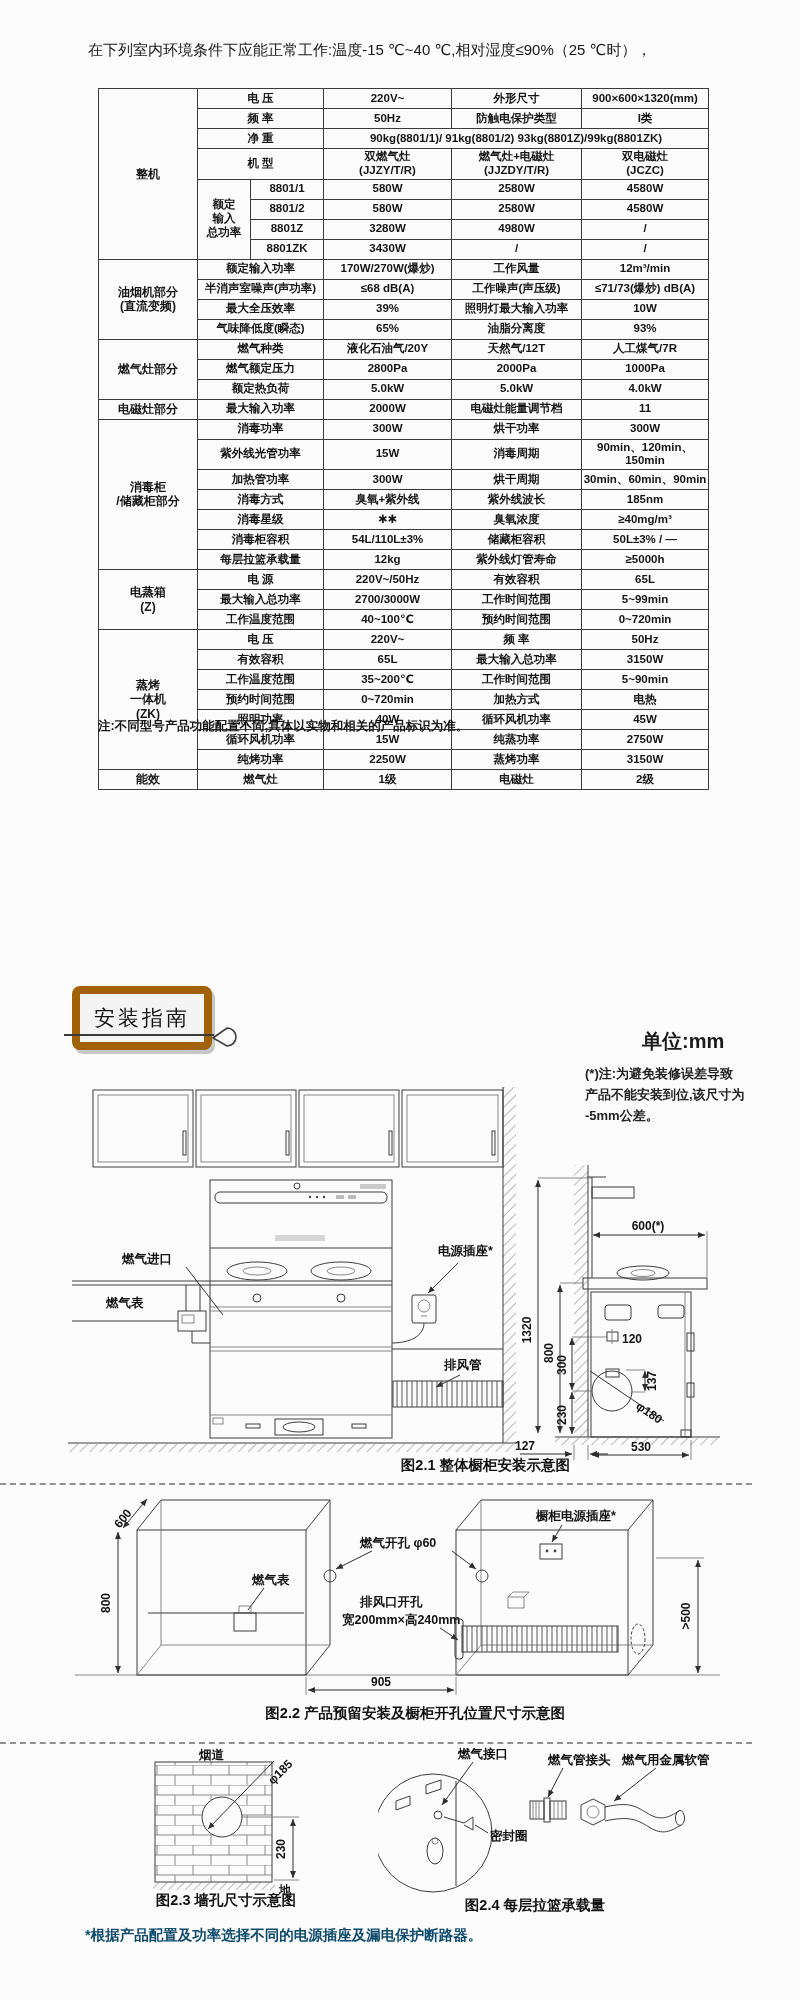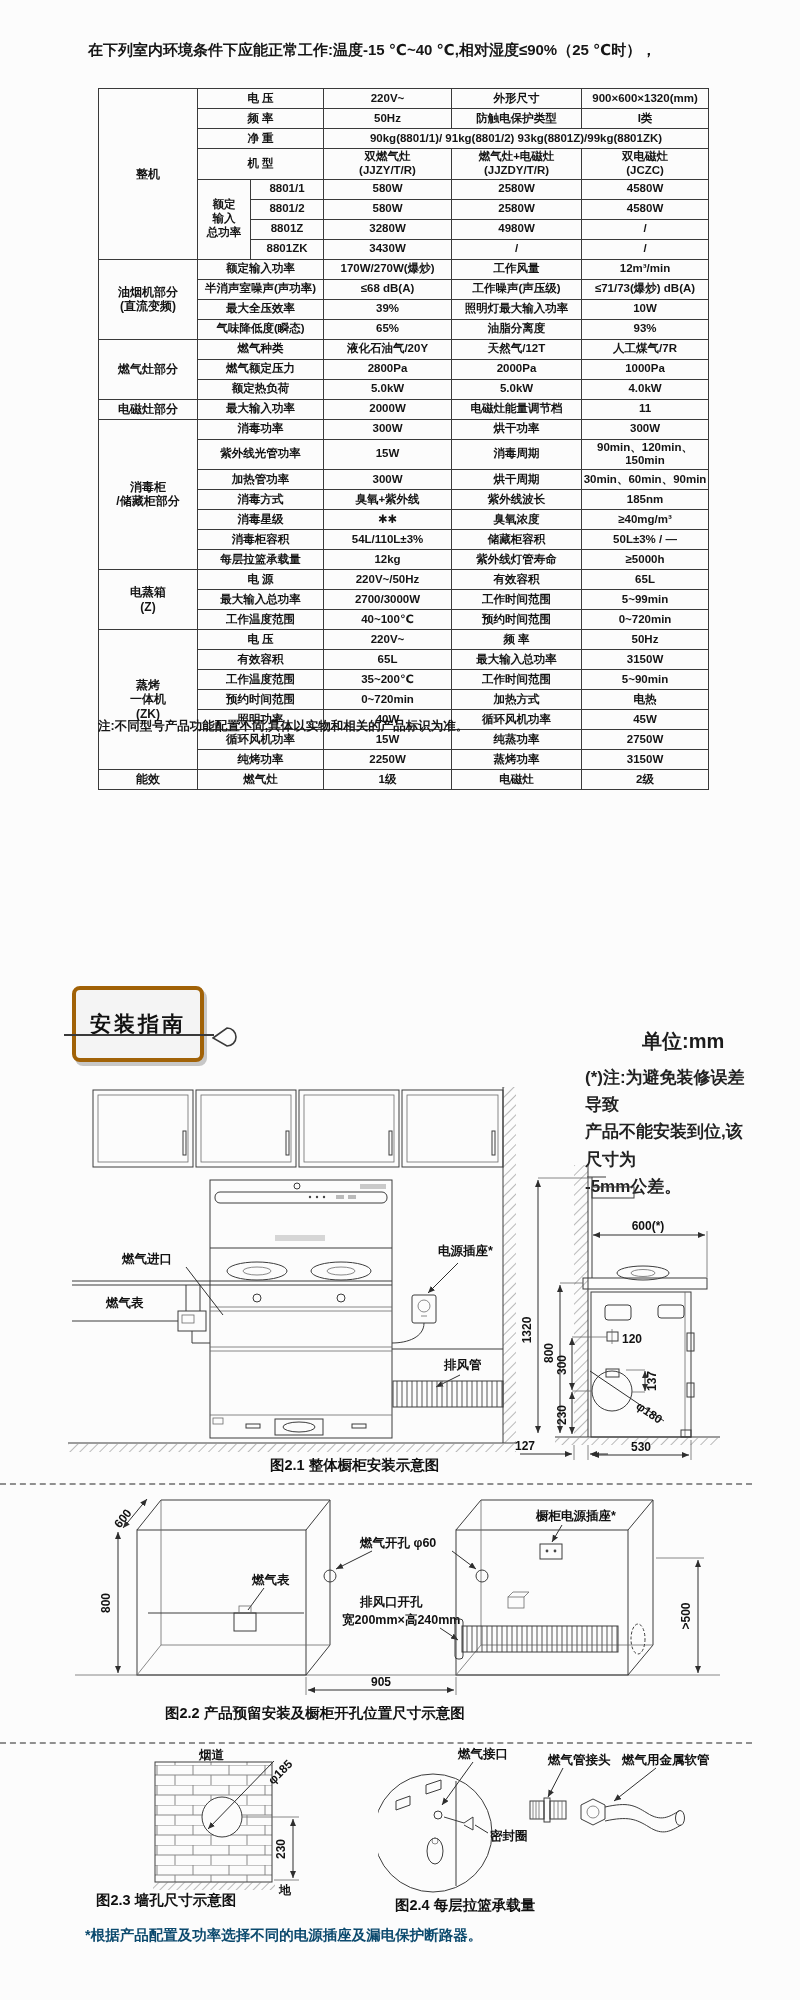--- a/index.html
+++ b/index.html
@@ -1,32 +1,32 @@
 <!DOCTYPE html>
 <html><head>
 <meta charset="utf-8">
 <style>
   html,body{margin:0;padding:0;background:#ffffff;}
   .page{position:relative;width:800px;height:2000px;background:#fcfcfc;
         font-family:"Liberation Sans","DejaVu Sans",sans-serif;color:#1b1b1b;overflow:hidden;}
-  .intro{position:absolute;left:58px;top:38px;width:695px;font-size:15px;font-weight:700;line-height:1.6;color:#161616;}
+  .intro{position:absolute;left:58px;top:38px;width:695px;font-size:15px;font-weight:400;line-height:1.6;color:#161616;}
   .intro .l1{text-indent:2em;}
   table.spec{position:absolute;left:98px;top:88px;width:610px;border-collapse:collapse;table-layout:fixed;background:#fcfcfc;}
   .spec th,.spec td{border:1px solid #3a3a3a;text-align:center;vertical-align:middle;
         font-size:11.5px;font-weight:600;padding:1px 1px;line-height:1.2;white-space:pre-line;height:17px;color:#141414;}
   .spec th{font-size:12px;}
   .tnote{position:absolute;left:98px;top:718px;font-size:12.5px;font-weight:700;color:#161616;text-align:right;}
-  .badge{position:absolute;left:72px;top:986px;border:4px solid #a16207;border-radius:8px;background:#f4f4f4;
-        box-shadow:3px 4px 0 #c7c7c7;padding:20px 14px;font-size:21px;font-weight:700;letter-spacing:3px;color:#111;}
+  .badge{position:absolute;left:72px;top:986px;border:8px solid #a16207;border-radius:8px;background:#f4f4f4;
+        box-shadow:3px 4px 0 #c7c7c7;padding:10px 14px;font-size:21px;font-weight:400;letter-spacing:3px;color:#111;}
   .badge-line{position:absolute;left:64px;top:1034px;width:150px;border-top:2px solid #3a3a3a;}
   .badge-tail{position:absolute;left:212px;top:1022px;}
   .unit{position:absolute;left:642px;top:1028px;font-size:20px;font-weight:700;}
-  .sidenote{position:absolute;left:585px;top:1064px;width:172px;font-size:17px;font-weight:600;line-height:1.6;color:#222;}
+  .sidenote{position:absolute;left:585px;top:1064px;width:172px;font-size:13px;font-weight:600;line-height:1.6;color:#222;}
   .figsvg{position:absolute;}
-  .cap{position:absolute;font-size:14.5px;font-weight:700;text-align:left;color:#111;}
+  .cap{position:absolute;font-size:14.5px;font-weight:700;text-align:right;color:#111;}
   .cap1{left:270px;top:1456px;width:300px;}
   .cap2{left:165px;top:1704px;width:400px;}
   .cap3{left:96px;top:1891px;width:200px;}
   .cap4{left:395px;top:1896px;width:210px;}
   .divider{position:absolute;left:0;width:752px;border-top:2px dashed #909090;}
   .d1{top:1483px;} .d2{top:1742px;}
   .footnote{position:absolute;left:85px;top:1926px;font-size:14.5px;font-weight:700;color:#0c4a6e;}
   svg .ln{stroke:#3c3c3c;stroke-width:1;fill:none;}
   svg .thin{stroke:#6b6b6b;stroke-width:0.8;fill:none;}
   svg .lbl{font-size:12.5px;font-weight:700;fill:#111;font-family:"Liberation Sans","DejaVu Sans",sans-serif;}

